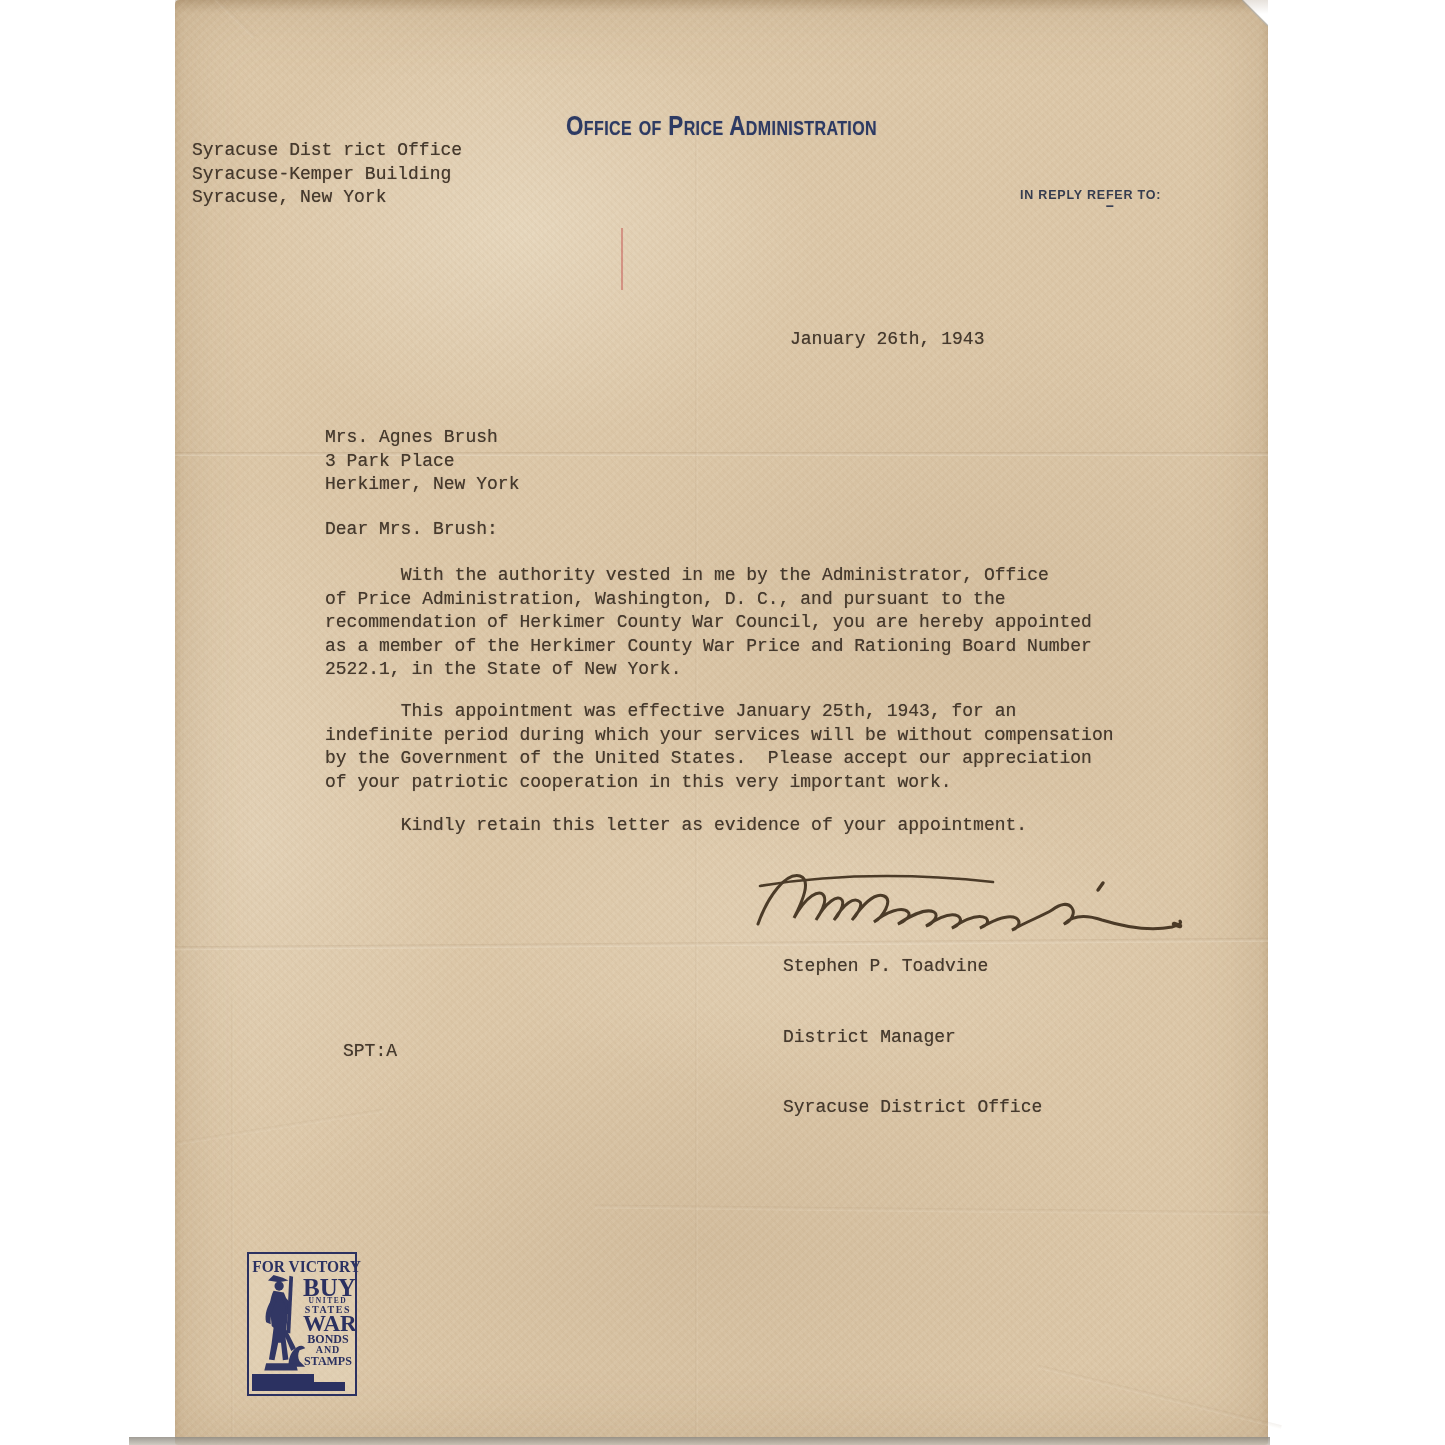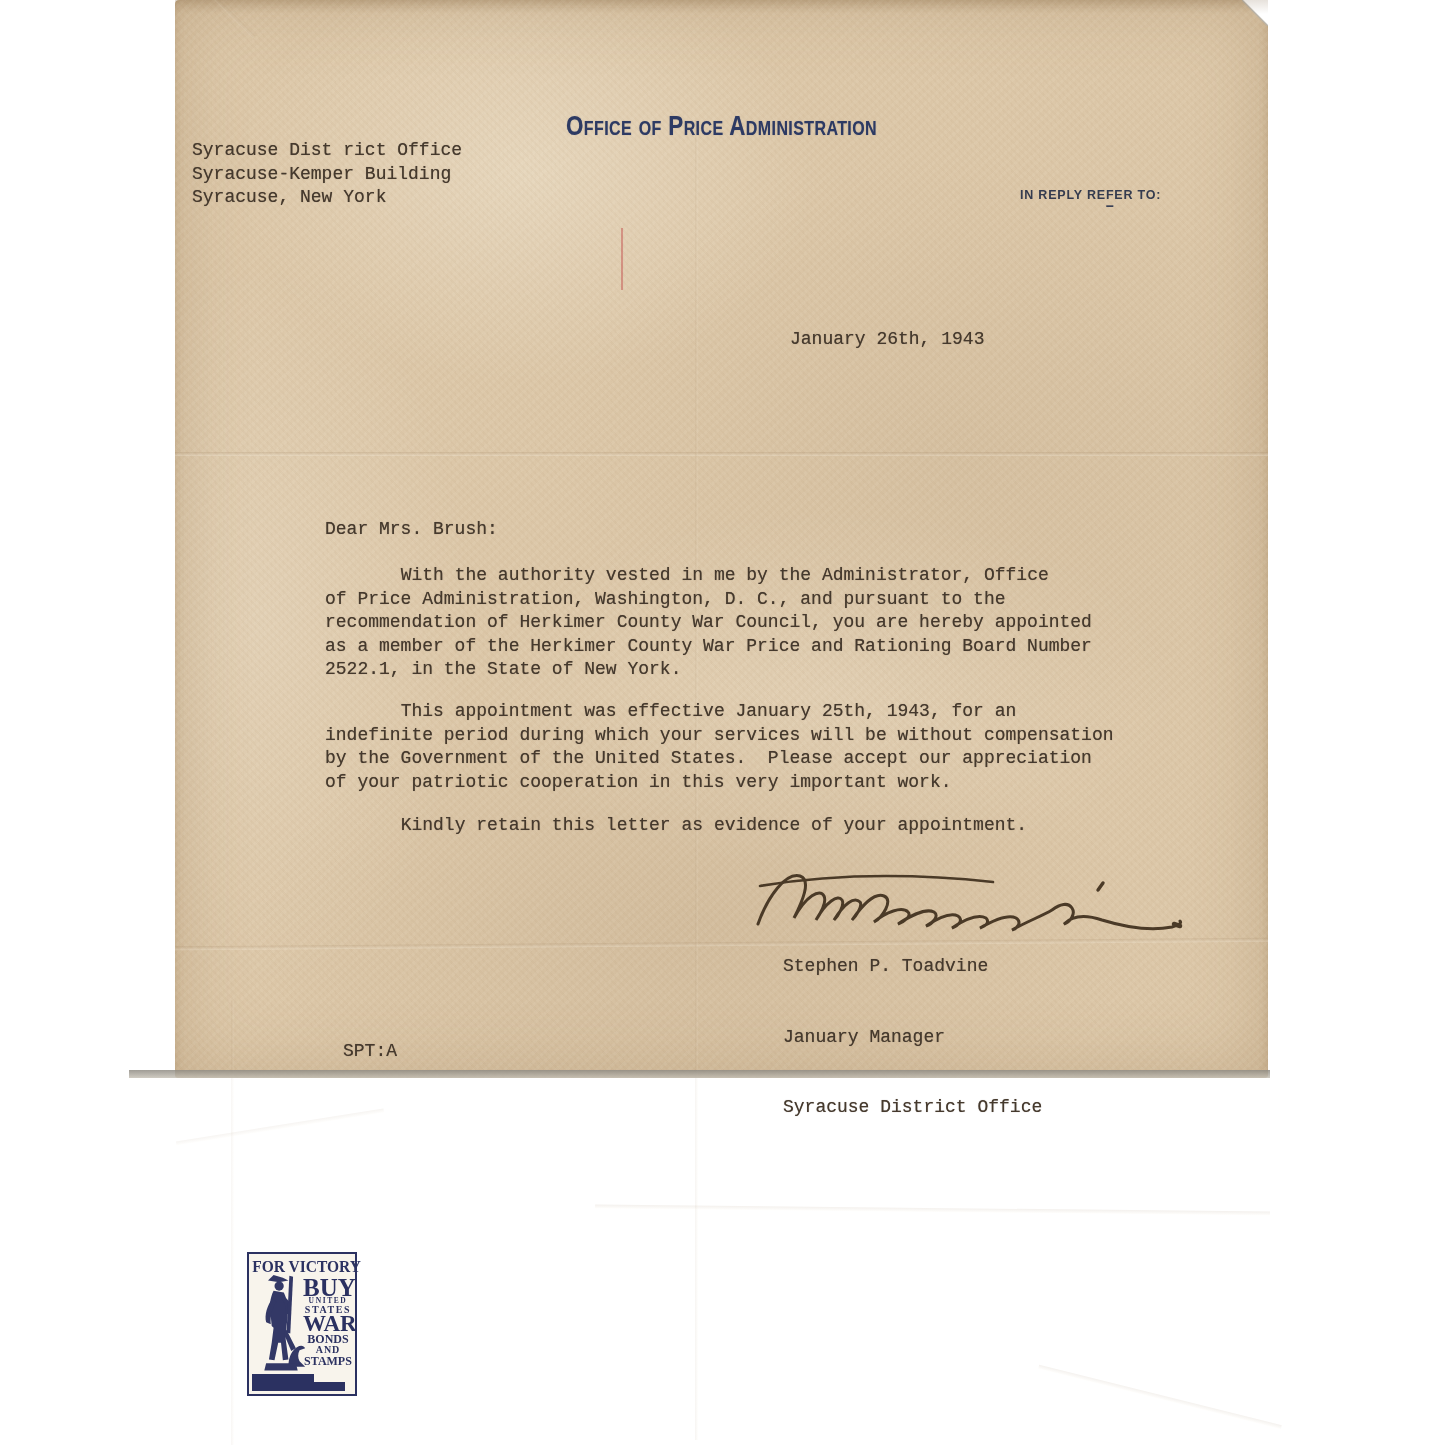--- a/index.html
+++ b/index.html
@@ -8,21 +8,21 @@
     width: 1445px;
     height: 1445px;
     background: #ffffff;
     overflow: hidden;
     font-family: "Liberation Sans", sans-serif;
   }
   
   .paper {
     position: absolute;
     left: 175px; top: 0;
-    width: 1093px; height: 1078px;
+    width: 1093px; height: 1445px;
     background:
       radial-gradient(ellipse 420px 300px at 32% 16%, rgba(255,250,236,0.30), transparent 70%),
       radial-gradient(ellipse 560px 420px at 72% 42%, rgba(122,92,56,0.07), transparent 72%),
       radial-gradient(ellipse 640px 340px at 48% 86%, rgba(126,96,60,0.10), transparent 70%),
       radial-gradient(ellipse 300px 520px at 8% 58%, rgba(255,252,242,0.18), transparent 70%),
       radial-gradient(ellipse 500px 260px at 60% 64%, rgba(255,250,238,0.16), transparent 70%),
       #dcc7a8;
     box-shadow:
       inset 0 0 70px rgba(138,104,64,0.28),
       inset 0 0 8px rgba(150,115,75,0.30);
@@ -168,20 +168,23 @@
     <div class="bottom-edge"></div>
 
     <div class="agency">Office of Price Administration</div>
     <div class="typed office-lines">Syracuse Dist rict Office
 Syracuse-Kemper Building
 Syracuse, New York</div>
     <div class="reply-label">IN REPLY REFER TO:</div>
     <div class="reply-value">–</div>
 
     <div class="typed date-line">January 26th, 1943</div>
+    <div class="typed recipient">Mrs. Agnes Brush
+3 Park Place
+Herkimer, New York</div>
     <div class="typed salutation">Dear Mrs. Brush:</div>
     <div class="typed para-1">       With the authority vested in me by the Administrator, Office
 of Price Administration, Washington, D. C., and pursuant to the
 recommendation of Herkimer County War Council, you are hereby appointed
 as a member of the Herkimer County War Price and Rationing Board Number
 2522.1, in the State of New York.</div>
     <div class="typed para-2">       This appointment was effective January 25th, 1943, for an
 indefinite period during which your services will be without compensation
 by the Government of the United States.  Please accept our appreciation
 of your patriotic cooperation in this very important work.</div>
@@ -203,21 +206,21 @@
                  C326 54 320 62 314 64 C322 56 334 54 352 60
                  C378 68 402 71 422 67 C429 65 432 63 430 61"></path>
         <path d="M10 26 C70 16 150 12 243 22" stroke-width="2.6"></path>
         <path d="M348 30 l5 -7" stroke-width="3.4"></path>
         <path d="M424 64 l6 2" stroke-width="4.5"></path>
       </g>
     </svg>
 
     <div class="typed sig-block">
       <div>Stephen P. Toadvine</div>
-      <div>January Manager</div>
+      <div>District Manager</div>
       <div>Syracuse District Office</div>
     </div>
 
     <div class="typed reference-line">SPT:A</div>
 
     <div class="stamp">
       <div class="slogan">FOR VICTORY</div>
       <svg class="statue" width="56" height="104" viewBox="0 0 56 112">
         <g fill="#2b3161" opacity="0.96">
           <path d="M20 1 L30 4 L36 7 L26 9 L14 7 Z"></path>

